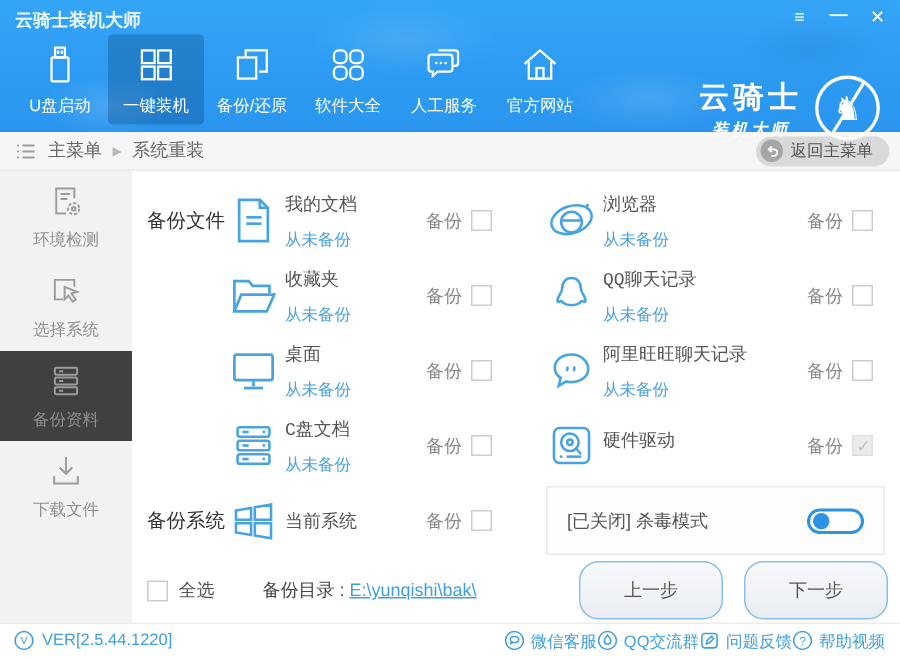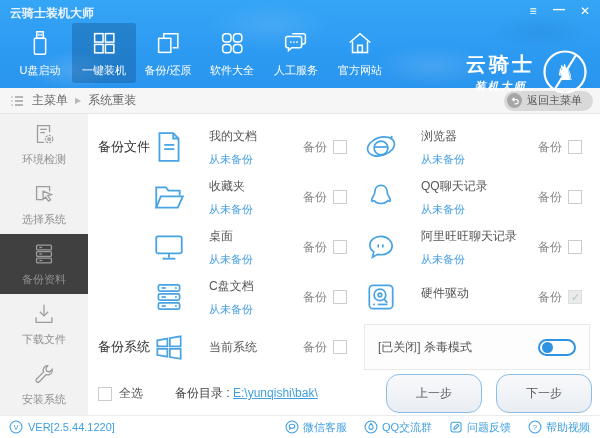--- a/index.html
+++ b/index.html
@@ -52,21 +52,21 @@
   .side-ic svg { width:100%; height:100%; }
 
   .main { flex:1; background:#fff; display:flex; flex-direction:column; padding:8px 8px 0 10px; min-width:0; }
   .row { height:50px; display:flex; align-items:center; }
   .half { flex:1; display:flex; align-items:center; min-width:0; }
   .half.lh { padding-right:4px; }
   .half.rh { padding-left:34px; padding-right:0; }
   .seclabel { width:54px; flex:none; font-size:13px; color:#333; }
   .icon34 { width:34px; height:34px; flex:none; color:#47a3e4; }
   .icon34 svg { width:100%; height:100%; }
-  .itexts { margin-left:23px; width:94px; flex:none; }
+  .itexts { margin-left:4px; width:94px; flex:none;font-family:Liberation Mono, monospace; }
   .rh .itexts { width:106px; }
   .ititle { font-size:12px; color:#555; white-space:nowrap; }
   .isub { font-size:11px; color:#49a0e2; margin-top:7px; white-space:nowrap; }
   .blabel { margin-left:auto; font-size:12px; color:#888; flex:none; }
   .cb { width:14px; height:14px; flex:none; border:1px solid #ccc; background:#fff; margin-left:6px; margin-right:0; cursor:pointer; position:relative; }
   .lh .cb { margin-right:2px; }
   .rh .cb { margin-right:10px; }
   .cb.checked { background:#e9ece9; border-color:#dddfdd; }
   .cb.checked::after { content:"✓"; position:absolute; left:2px; top:0px; font-size:11px; color:#b9c2bb; }
 
@@ -78,21 +78,21 @@
   .footrow { height:43px; display:flex; align-items:center;justify-content:flex-end; }
   .selall { display:flex; align-items:center; gap:7px; font-size:12px; color:#555; }
   .dir { margin-left:32px; font-size:12px; color:#444; white-space:nowrap; }
   .dirlink { color:#3f9fe0; text-decoration:underline; cursor:pointer; }
   .btns { margin-left:auto; display:flex; gap:14px; }
   .pillbtn { width:96px; height:39px; border:1px solid #8abde8; border-radius:13px; background:linear-gradient(180deg,#f8f9fb,#e9edf2); font-size:12px; color:#555; display:flex; align-items:center; justify-content:center; cursor:pointer; }
 
   
   .statusbar { height:23px; flex:none; background:#fff; border-top:1px solid #ececec; display:flex; align-items:center; padding:0 10px 0 9px; font-size:11px; color:#3f9fe0; }
   .st-left { display:flex; align-items:center; gap:5px; }
-  .st-links { margin-left:auto; display:flex; gap:17px; }
+  .st-links { margin-left:auto; display:flex; }
   .st-link { display:flex; align-items:center; gap:4px; cursor:pointer; }
   .sic { width:14px; height:14px; }
   .sic svg { width:100%; height:100%; }
 </style>
 </head>
 <body>
 
 <div class="app">
 
   <div class="header">
@@ -252,28 +252,20 @@
       <div class="side-item">
         <span class="side-ic">
           <svg viewBox="0 0 28 28" fill="none" stroke="currentColor" stroke-width="1.4">
             <line x1="14" y1="4" x2="14" y2="15"></line>
               <path d="M9.5 11.5 14 16l4.5-4.5"></path>
               <path d="M5.5 17.5v5.5h17v-5.5"></path>
             </svg>
         </span>
         <span>下载文件</span>
       </div>
-      <div class="side-item">
-        <span class="side-ic">
-          <svg viewBox="0 0 28 28" fill="none" stroke="currentColor" stroke-width="1.4">
-            <path d="M18 5a4.8 4.8 0 0 0-4.4 6.8L6 19.4a2 2 0 0 0 2.9 2.9l7.5-7.7A4.8 4.8 0 0 0 22.8 9l-2.9 2.8-2.9-.9-.9-2.9z"></path>
-            </svg>
-        </span>
-        <span>安装系统</span>
-      </div>
     </div>
 
     <div class="main">
 
       <div class="row">
         <div class="half lh">
           <span class="seclabel">备份文件</span>
           <span class="icon34">
             <svg viewBox="0 0 32 32" fill="none" stroke="currentColor" stroke-width="1.7">
               <path d="M7 3h13l5 5v21H7z"></path>

